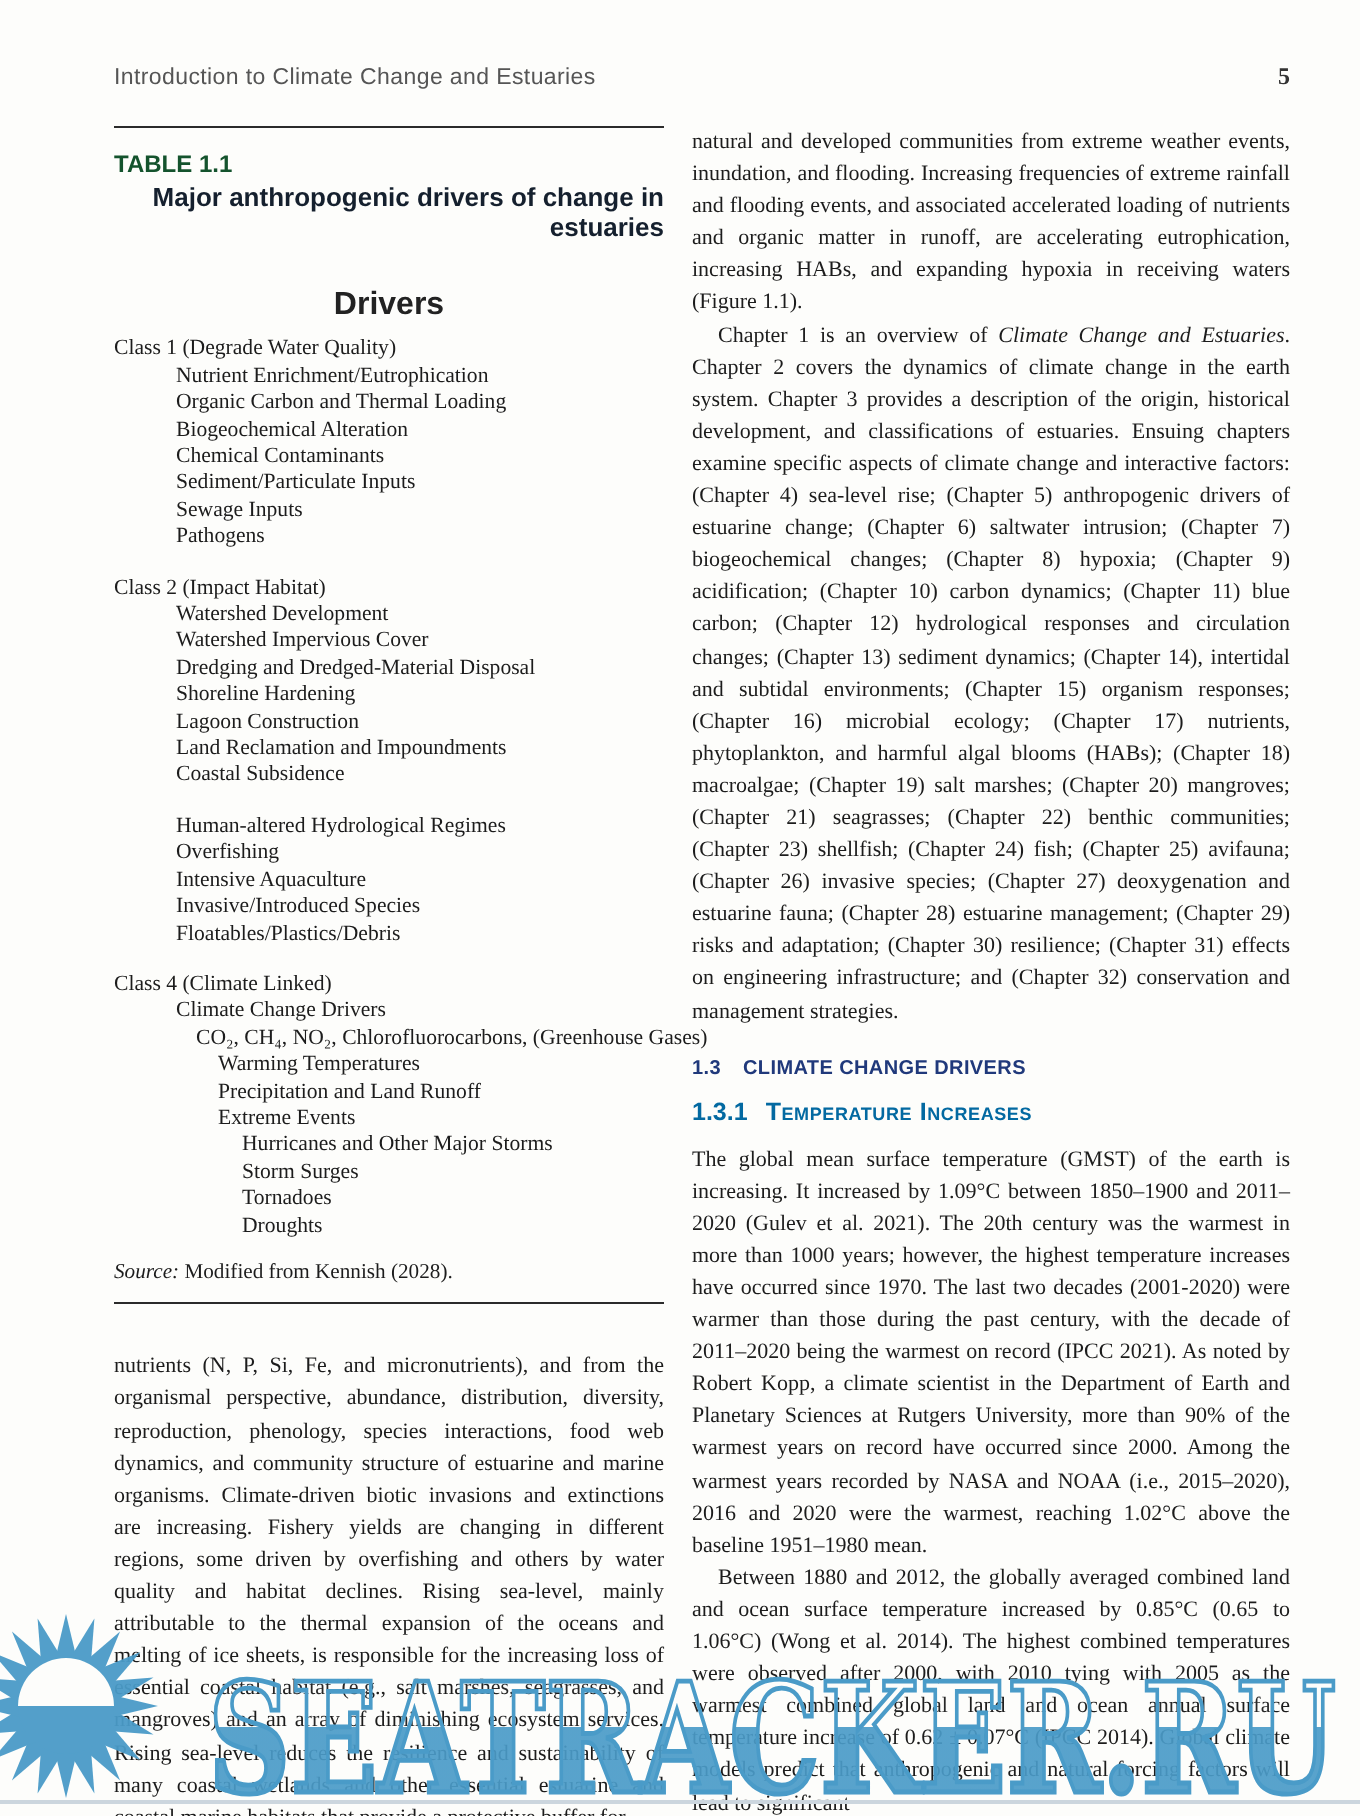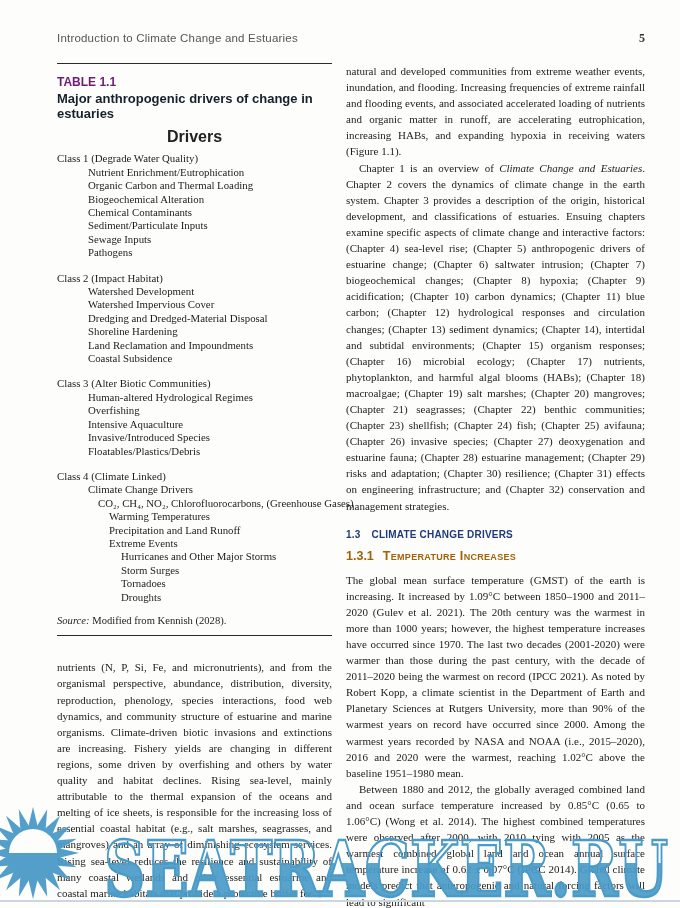--- a/index.html
+++ b/index.html
@@ -24,25 +24,25 @@
   .columns{
     position:absolute;top:63px;left:57px;right:35px;bottom:0;
     display:flex;gap:14px;
   }
   .col-left{width:275px;flex:0 0 275px;}
   .col-right{flex:1;min-width:0;}
   
   .trule{height:1.4px;background:#2b2b2b;margin:0;}
   .tbl-label{
     font-family:"Liberation Sans",sans-serif;font-weight:bold;
-    font-size:12px;color:#701a75;margin:11px 0 2px 0;
+    font-size:12px;color:#14532d;margin:11px 0 2px 0;
   }
   .tbl-title{
     font-family:"Liberation Sans",sans-serif;font-weight:bold;
-    font-size:13px;color:#15202e;line-height:15px;margin:0 0 7px 0;
+    font-size:13px;color:#15202e;line-height:15px;margin:0 0 23px 0;text-align:right;
   }
   .tbl-colhead{
     font-family:"Liberation Sans",sans-serif;font-weight:bold;
     font-size:16px;color:#222;text-align:center;margin:0 0 6px 0;
   }
   .trow{
     font-size:10.8px;line-height:13.4px;color:#1c1c1c;white-space:nowrap;
   }
   .trow.cls{padding-left:0;}
   .trow.lvl1{padding-left:31px;}
@@ -64,21 +64,21 @@
   .col-left .bodytext{margin-top:23px;}
   .ital{font-style:italic;}
   
   .sec-h2{
     font-family:"Liberation Sans",sans-serif;font-weight:bold;
     font-size:10px;color:#20397b;margin:15px 0 9px 0;letter-spacing:.2px;
   }
   .sec-h2 .sec-num{margin-right:11px;}
   .sec-h3{
     font-family:"Liberation Sans",sans-serif;font-weight:bold;
-    font-size:12.5px;color:#a16207;margin:0 0 9px 0;
+    font-size:12.5px;color:#0369a1;margin:0 0 9px 0;
   }
   .sec-h3 .sec-num{margin-right:9px;}
   .smallcaps{font-variant:small-caps;letter-spacing:.3px;}
   
   .watermark{position:absolute;left:0;top:784px;pointer-events:none;}
   
   .page-edge{
     position:absolute;left:0;right:0;top:900px;height:2px;background:#ccd6de;
   }
 </style>
@@ -112,26 +112,26 @@
           <div class="trow lvl1">Sewage Inputs</div>
           <div class="trow lvl1">Pathogens</div>
         </div>
 
         <div class="tgroup">
           <div class="trow cls">Class 2 (Impact Habitat)</div>
           <div class="trow lvl1">Watershed Development</div>
           <div class="trow lvl1">Watershed Impervious Cover</div>
           <div class="trow lvl1">Dredging and Dredged-Material Disposal</div>
           <div class="trow lvl1">Shoreline Hardening</div>
+          <div class="trow lvl1">Lagoon Construction</div>
           <div class="trow lvl1">Land Reclamation and Impoundments</div>
           <div class="trow lvl1">Coastal Subsidence</div>
         </div>
 
         <div class="tgroup">
-          <div class="trow cls">Class 3 (Alter Biotic Communities)</div>
           <div class="trow lvl1">Human-altered Hydrological Regimes</div>
           <div class="trow lvl1">Overfishing</div>
           <div class="trow lvl1">Intensive Aquaculture</div>
           <div class="trow lvl1">Invasive/Introduced Species</div>
           <div class="trow lvl1">Floatables/Plastics/Debris</div>
         </div>
 
         <div class="tgroup">
           <div class="trow cls">Class 4 (Climate Linked)</div>
           <div class="trow lvl1">Climate Change Drivers</div>

